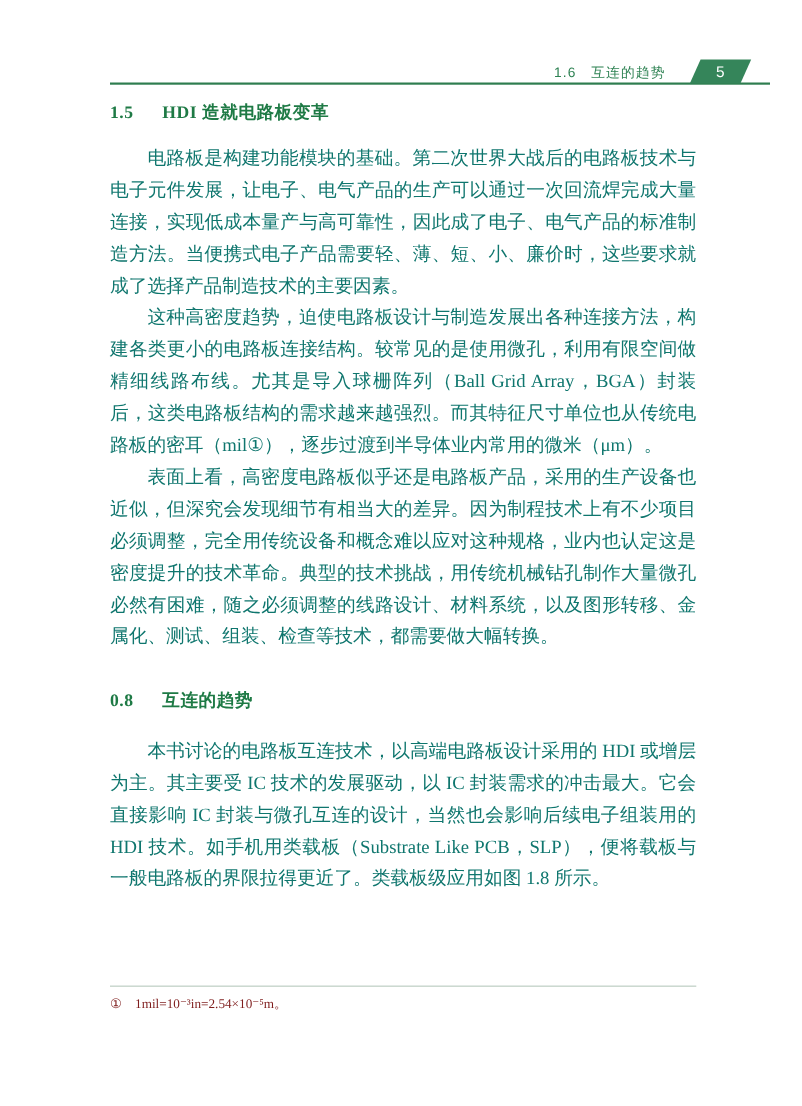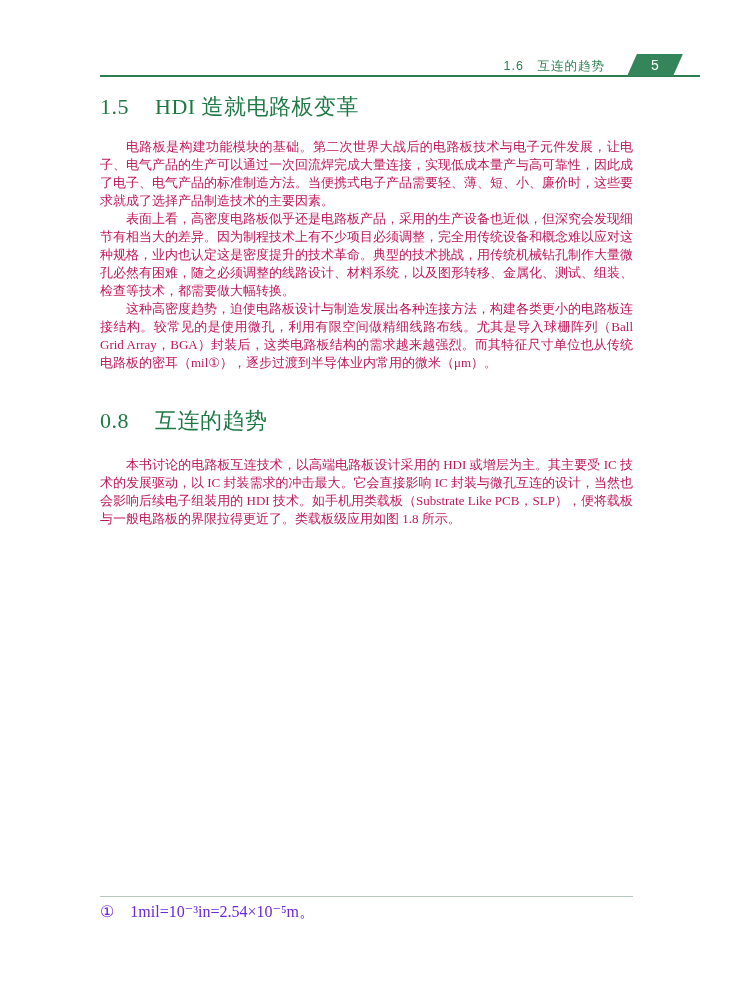--- a/index.html
+++ b/index.html
@@ -35,41 +35,41 @@
     transform: skewX(24deg);
     color: #ffffff; font-size: 14px;
     font-family: "Liberation Sans", sans-serif;
   }
 
   
   .content {
     position: absolute; top: 92px; left: 100px; width: 533px;
   }
   .section-title {
-    color: #1e7a45; font-weight: normal; font-size: 22px;
+    color: #1e7a45; font-weight: bold; font-size: 16px;
     margin: 0 0 16px 0; letter-spacing: 0.5px;
   }
   .section-title .sec-no { margin-right: 26px; }
   .section-title-2 { margin-top: 34px; margin-bottom: 20px; }
 
   .para {
-    color: #be185d;
-    font-size: 13px; line-height: 18px;
+    color: #0f766e;
+    font-size: 17px; line-height: 29px;
     text-align: justify;
     text-indent: 2em;
     margin: 0;
   }
 
   
   .footnote-block {
     position: absolute; left: 100px; top: 896px; width: 533px;
   }
   .footnote-rule { width: 100%; height: 1px; background: #b7c9bd; margin-bottom: 7px; }
   .footnote-text {
-    color: #6d28d9; font-size: 16px; line-height: 16px;
+    color: #7f1d1d; font-size: 12px; line-height: 16px;
     font-family: "Liberation Serif", "DejaVu Serif", serif;
   }
 </style>
 </head>
 <body>
 
 <div class="page">
 
   <div class="running-header">
     <span class="running-title">1.6　互连的趋势</span>
@@ -79,22 +79,22 @@
     </div>
   </div>
 
   <div class="content">
 
     <h1 class="section-title">
       <span class="sec-no">1.5</span><span>HDI 造就电路板变革</span>
     </h1>
 
     <p class="para">电路板是构建功能模块的基础。第二次世界大战后的电路板技术与电子元件发展，让电子、电气产品的生产可以通过一次回流焊完成大量连接，实现低成本量产与高可靠性，因此成了电子、电气产品的标准制造方法。当便携式电子产品需要轻、薄、短、小、廉价时，这些要求就成了选择产品制造技术的主要因素。</p>
+    <p class="para">这种高密度趋势，迫使电路板设计与制造发展出各种连接方法，构建各类更小的电路板连接结构。较常见的是使用微孔，利用有限空间做精细线路布线。尤其是导入球栅阵列（Ball Grid Array，BGA）封装后，这类电路板结构的需求越来越强烈。而其特征尺寸单位也从传统电路板的密耳（mil①），逐步过渡到半导体业内常用的微米（μm）。</p>
     <p class="para">表面上看，高密度电路板似乎还是电路板产品，采用的生产设备也近似，但深究会发现细节有相当大的差异。因为制程技术上有不少项目必须调整，完全用传统设备和概念难以应对这种规格，业内也认定这是密度提升的技术革命。典型的技术挑战，用传统机械钻孔制作大量微孔必然有困难，随之必须调整的线路设计、材料系统，以及图形转移、金属化、测试、组装、检查等技术，都需要做大幅转换。</p>
-    <p class="para">这种高密度趋势，迫使电路板设计与制造发展出各种连接方法，构建各类更小的电路板连接结构。较常见的是使用微孔，利用有限空间做精细线路布线。尤其是导入球栅阵列（Ball Grid Array，BGA）封装后，这类电路板结构的需求越来越强烈。而其特征尺寸单位也从传统电路板的密耳（mil①），逐步过渡到半导体业内常用的微米（μm）。</p>
 
     <h1 class="section-title section-title-2">
       <span class="sec-no">0.8</span><span>互连的趋势</span>
     </h1>
 
     <p class="para">本书讨论的电路板互连技术，以高端电路板设计采用的 HDI 或增层为主。其主要受 IC 技术的发展驱动，以 IC 封装需求的冲击最大。它会直接影响 IC 封装与微孔互连的设计，当然也会影响后续电子组装用的 HDI 技术。如手机用类载板（Substrate Like PCB，SLP），便将载板与一般电路板的界限拉得更近了。类载板级应用如图 1.8 所示。</p>
 
   </div>
 
   <div class="footnote-block">

